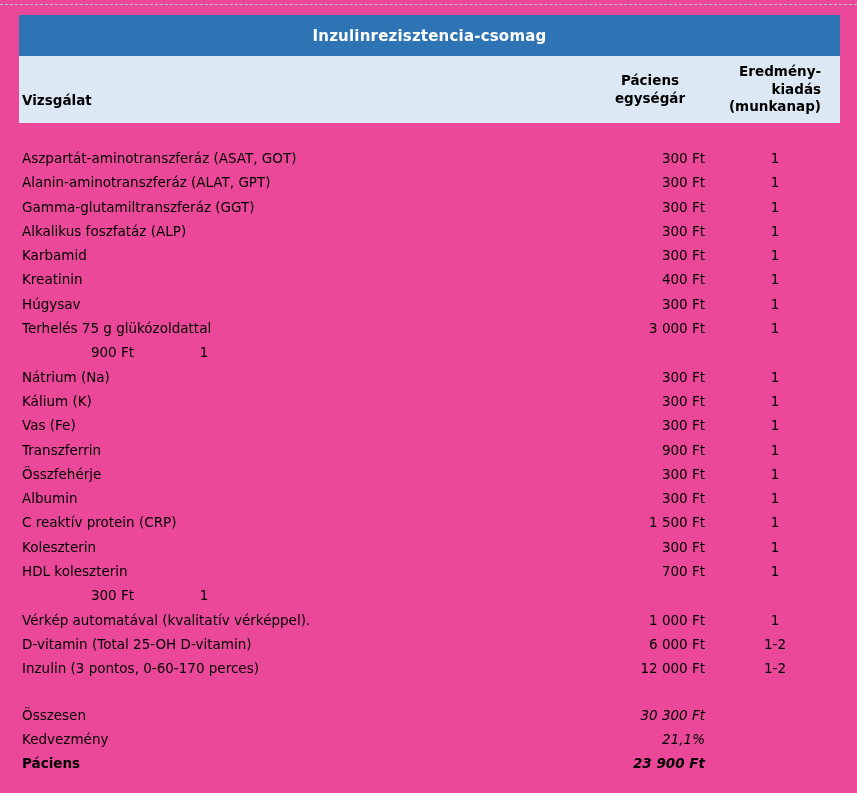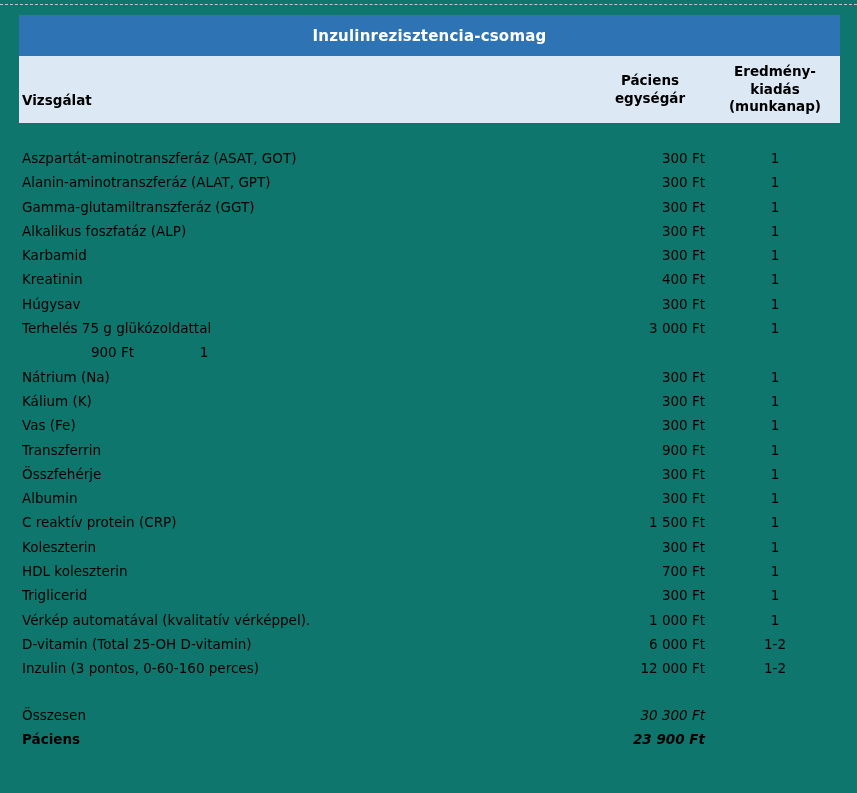--- a/index.html
+++ b/index.html
@@ -1,20 +1,20 @@
 <!DOCTYPE html>
 <html><head>
 <meta charset="utf-8">
 <style>
   html, body { margin: 0; padding: 0; background: #ffffff; }
   .page {
     position: relative;
     width: 857px;
     height: 793px;
-    background: #0f766e;
+    background: #ec4899;
     font-family: "DejaVu Sans", "Liberation Sans", sans-serif;
     color: #000000;
     overflow: hidden;
   }
   .pagebreak {
     position: absolute;
     top: 4px;
     left: 0;
     width: 857px;
     border-top: 1px dashed #c4c4c4;
@@ -56,21 +56,21 @@
     align-items: center;
     justify-content: center;
     text-align: center;
     white-space: pre-line;
   }
   .sh-days {
     width: 130px;
     display: flex;
     align-items: center;
     justify-content: center;
-    text-align: center;
+    text-align: right;
     white-space: pre-line;
   }
   .spacer1 { height: 27px; }
   .spacer2 { height: 22px; }
   .row {
     height: 24.3px;
     display: flex;
     align-items: flex-start;
     font-size: 13.5px;
   }
@@ -216,52 +216,56 @@
     <div class="cell days">1</div>
   </div>
 
   <div class="row">
     <div class="cell name">HDL koleszterin</div>
     <div class="cell price">700 Ft</div>
     <div class="cell days">1</div>
   </div>
 
   <div class="row">
-    <div class="cell name">Triglicerid</div>
     <div class="cell price">300 Ft</div>
     <div class="cell days">1</div>
   </div>
 
   <div class="row">
     <div class="cell name">Vérkép automatával (kvalitatív vérképpel).</div>
     <div class="cell price">1 000 Ft</div>
     <div class="cell days">1</div>
   </div>
 
   <div class="row">
     <div class="cell name">D-vitamin (Total 25-OH D-vitamin)</div>
     <div class="cell price">6 000 Ft</div>
     <div class="cell days">1-2</div>
   </div>
 
   <div class="row">
-    <div class="cell name">Inzulin (3 pontos, 0-60-160 perces)</div>
+    <div class="cell name">Inzulin (3 pontos, 0-60-170 perces)</div>
     <div class="cell price">12 000 Ft</div>
     <div class="cell days">1-2</div>
   </div>
 </div>
 
     <div class="spacer2"></div>
 
     <div class="row">
       <div class="cell name">Összesen</div>
       <div class="cell price italic">30 300 Ft</div>
       <div class="cell days"></div>
     </div>
 
+    <div class="row">
+      <div class="cell name">Kedvezmény</div>
+      <div class="cell price italic">21,1%</div>
+      <div class="cell days"></div>
+    </div>
 
     <div class="row">
       <div class="cell name bold">Páciens</div>
       <div class="cell price italic bold">23 900 Ft</div>
       <div class="cell days"></div>
     </div>
   </div>
 </div>
 
 </body></html>

